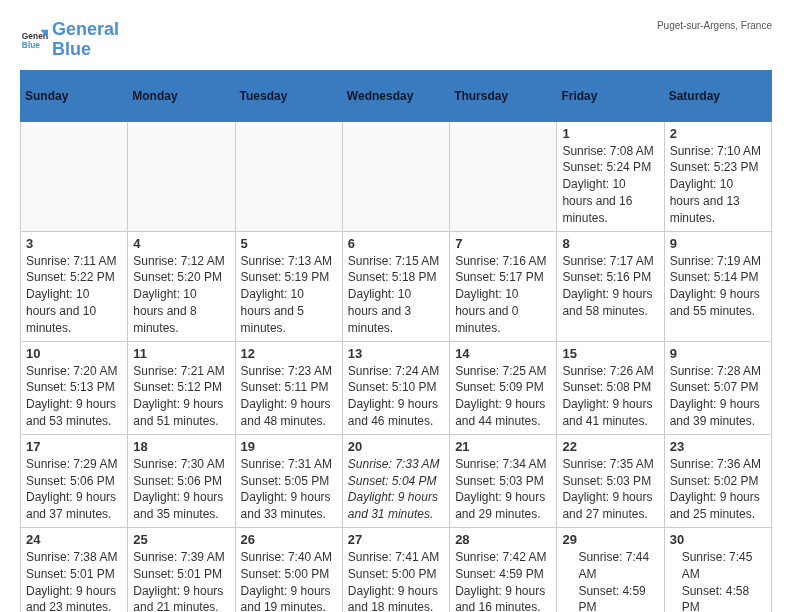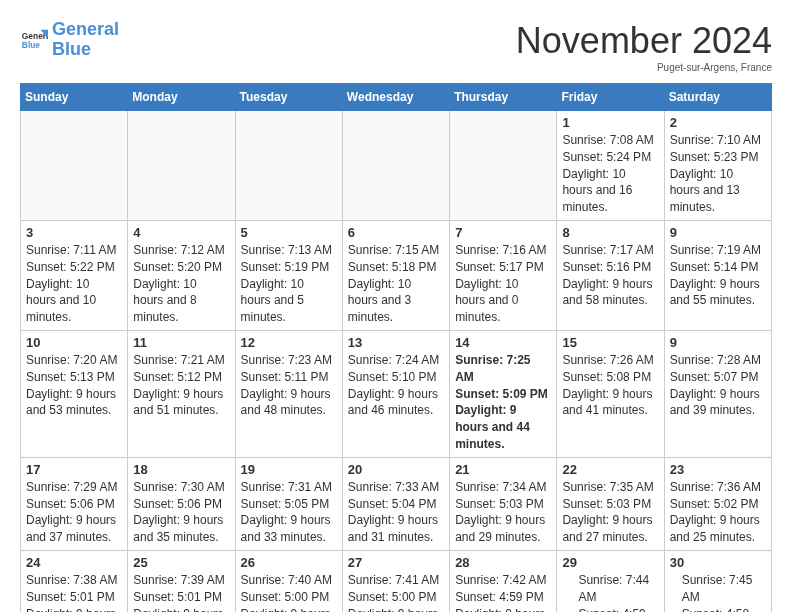--- a/index.html
+++ b/index.html
@@ -46,24 +46,24 @@
       font-size: 10px;
       color: #555;
     }
     table {
       width: 100%;
       border-collapse: collapse;
       table-layout: fixed;
     }
     th {
       background-color: #3a7abf;
-      color: #ffffff;
+      color: #0f172a;
       font-size: 12px;
       font-weight: bold;
-      padding: 6px 4px;
+      padding: 18px 4px;
       text-align: left;
       border: 1px solid #3a7abf;
     }
     td {
       border: 1px solid #ccc;
       vertical-align: top;
       padding: 4px 5px;
       min-height: 80px;
       font-size: 10px;
       color: #333;
@@ -98,21 +98,20 @@
       <text x="2" y="24" font-size="9" font-weight="bold" fill="#4a90d9" font-family="Arial">Blue</text>
       <polygon points="22,4 30,4 30,14" fill="#4a90d9"></polygon>
     </svg>
     <div>
       <div class="logo-text">
         <span>General</span><br><span style="color:#4a90d9">Blue</span>
       </div>
     </div>
   </div>
   <div class="title-block">
-    <div class="month-title">November 2024</div>
     <div class="location">Puget-sur-Argens, France</div>
   </div>
 </div>
 
 <table>
   <thead>
     <tr>
     <th>Sunday</th>
         <th>Monday</th>
         <th>Tuesday</th>
@@ -206,21 +205,21 @@
 Daylight: 9 hours and 48 minutes.</div>
         </td>
         <td>
           <span class="day-num">13</span>
           <div class="day-info" style="white-space: pre-line;">Sunrise: 7:24 AM
 Sunset: 5:10 PM
 Daylight: 9 hours and 46 minutes.</div>
         </td>
         <td>
           <span class="day-num">14</span>
-          <div class="day-info" style="white-space: pre-line; font-weight: bold;">Sunrise: 7:25 AM
+          <div class="day-info" style="white-space: pre-line;">Sunrise: 7:25 AM
 Sunset: 5:09 PM
 Daylight: 9 hours and 44 minutes.</div>
         </td>
         <td>
           <span class="day-num">15</span>
           <div class="day-info" style="white-space: pre-line;">Sunrise: 7:26 AM
 Sunset: 5:08 PM
 Daylight: 9 hours and 41 minutes.</div>
         </td>
         <td>
@@ -244,21 +243,21 @@
 Daylight: 9 hours and 35 minutes.</div>
         </td>
         <td>
           <span class="day-num">19</span>
           <div class="day-info" style="white-space: pre-line;">Sunrise: 7:31 AM
 Sunset: 5:05 PM
 Daylight: 9 hours and 33 minutes.</div>
         </td>
         <td>
           <span class="day-num">20</span>
-          <div class="day-info" style="white-space: pre-line;">Sunrise: 7:33 AM
+          <div class="day-info" style="white-space: pre-line; font-style: italic;">Sunrise: 7:33 AM
 Sunset: 5:04 PM
 Daylight: 9 hours and 31 minutes.</div>
         </td>
         <td>
           <span class="day-num">21</span>
           <div class="day-info" style="white-space: pre-line;">Sunrise: 7:34 AM
 Sunset: 5:03 PM
 Daylight: 9 hours and 29 minutes.</div>
         </td>
         <td>

